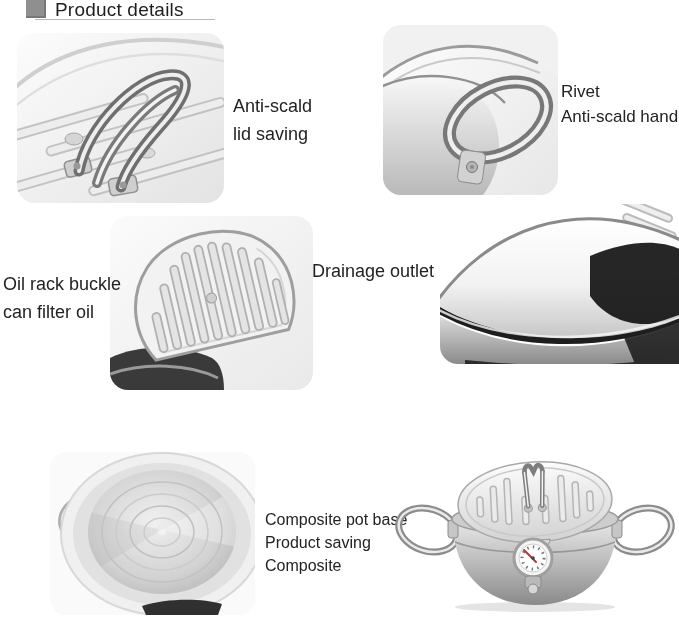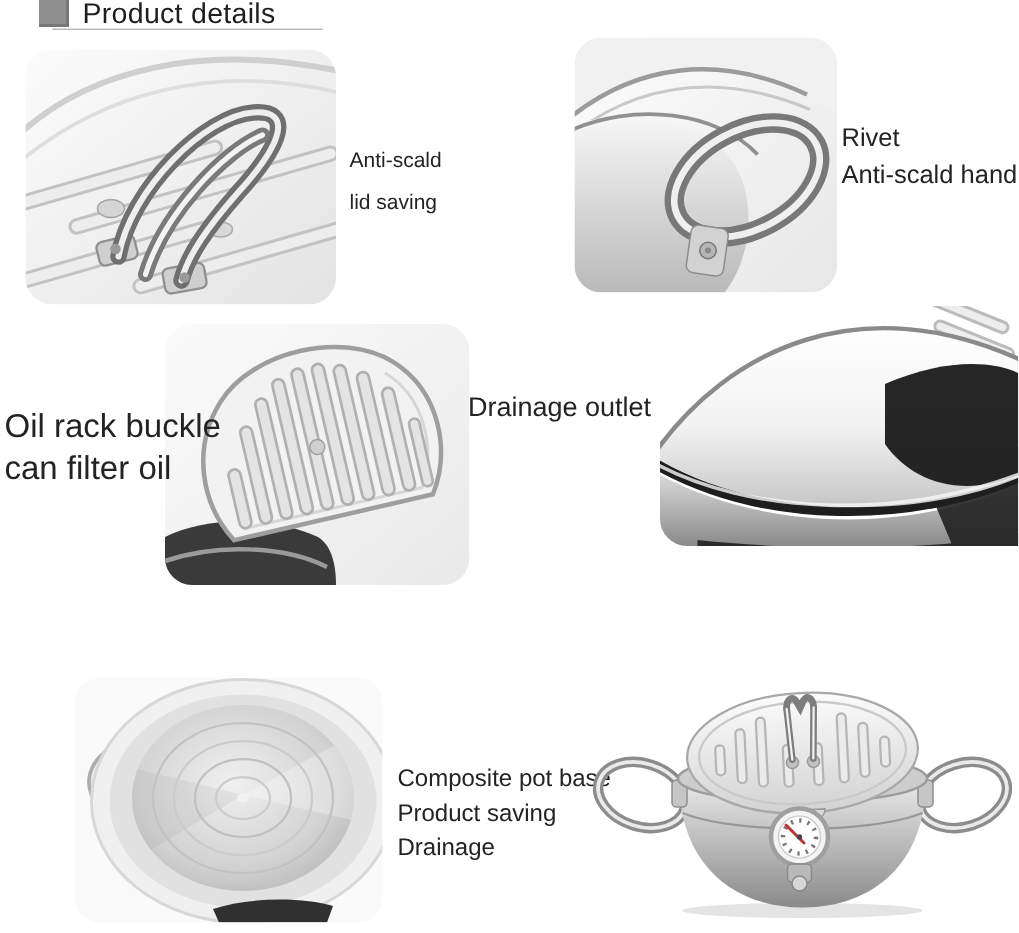--- a/index.html
+++ b/index.html
@@ -18,23 +18,23 @@
   #hdr-title { left: 55px; top: 0; font-size: 19px; line-height: 19px;
     letter-spacing: .2px; color: #1e1e1e; }
   #hdr-underline { left: 35px; top: 19px; width: 180px; height: 1px;
     background: #b9b9b9; }
   
   .photo { overflow: hidden; border-radius: 18px; background: #fdfdfd; }
   .photo svg { display: block; }
   
   .label { white-space: nowrap; color: #232323; }
   .label div { display: block; }
-  #lbl-lid    { left: 233px; top: 92px;  font-size: 14px; line-height: 28px; }
+  #lbl-lid    { left: 233px; top: 92px;  font-size: 18px; line-height: 28px; }
   #lbl-rivet  { left: 561px; top: 79px;  font-size: 17px; line-height: 25px; }
-  #lbl-rack   { left: 3px;   top: 270px; font-size: 22px; line-height: 28px; }
+  #lbl-rack   { left: 3px;   top: 270px; font-size: 18px; line-height: 28px; }
   #lbl-drain  { left: 312px; top: 257px; font-size: 18px; line-height: 28px; }
   #lbl-base   { left: 265px; top: 508px; font-size: 16px; line-height: 23px; }
   #ph-lid   { left: 17px;  top: 33px;  width: 207px; height: 170px; }
   #ph-hand  { left: 383px; top: 25px;  width: 175px; height: 170px; }
   #ph-rack  { left: 110px; top: 216px; width: 203px; height: 174px; }
   #ph-drain { left: 440px; top: 204px; width: 239px; height: 160px;
               border-radius: 18px 0 0 18px; }
   #ph-base  { left: 50px;  top: 452px; width: 205px; height: 163px; border-radius: 16px; }
   #ph-prod  { left: 395px; top: 450px; width: 280px; height: 165px;
               border-radius: 0; background: transparent; }
@@ -211,21 +211,21 @@
         <ellipse cx="112" cy="80" rx="32" ry="26" stroke="#c0c0c0" stroke-width="1.5"></ellipse>
         <ellipse cx="112" cy="80" rx="18" ry="14" stroke="#cccccc" stroke-width="1.5"></ellipse>
       </g>
       <ellipse cx="112" cy="80" rx="4" ry="3" fill="#f2f2f2"></ellipse>
       <path d="M92,154 C 116,146 152,146 172,152 L 168,163 L 96,163 Z" fill="#303030"></path>
     </svg>
   </div>
   <div class="abs label" id="lbl-base">
     <div>Composite pot base</div>
     <div>Product saving</div>
-    <div>Drainage</div>
+    <div>Composite</div>
   </div>
 
   <div class="abs photo" id="ph-prod">
     <svg width="280" height="165" viewBox="0 0 280 165">
       <defs>
         <linearGradient id="g6b" x1="0" y1="0" x2="0" y2="1">
           <stop offset="0" stop-color="#ededed"></stop>
             <stop offset=".5" stop-color="#bdbdbd"></stop>
             <stop offset="1" stop-color="#8a8a8a"></stop>
         </linearGradient>

